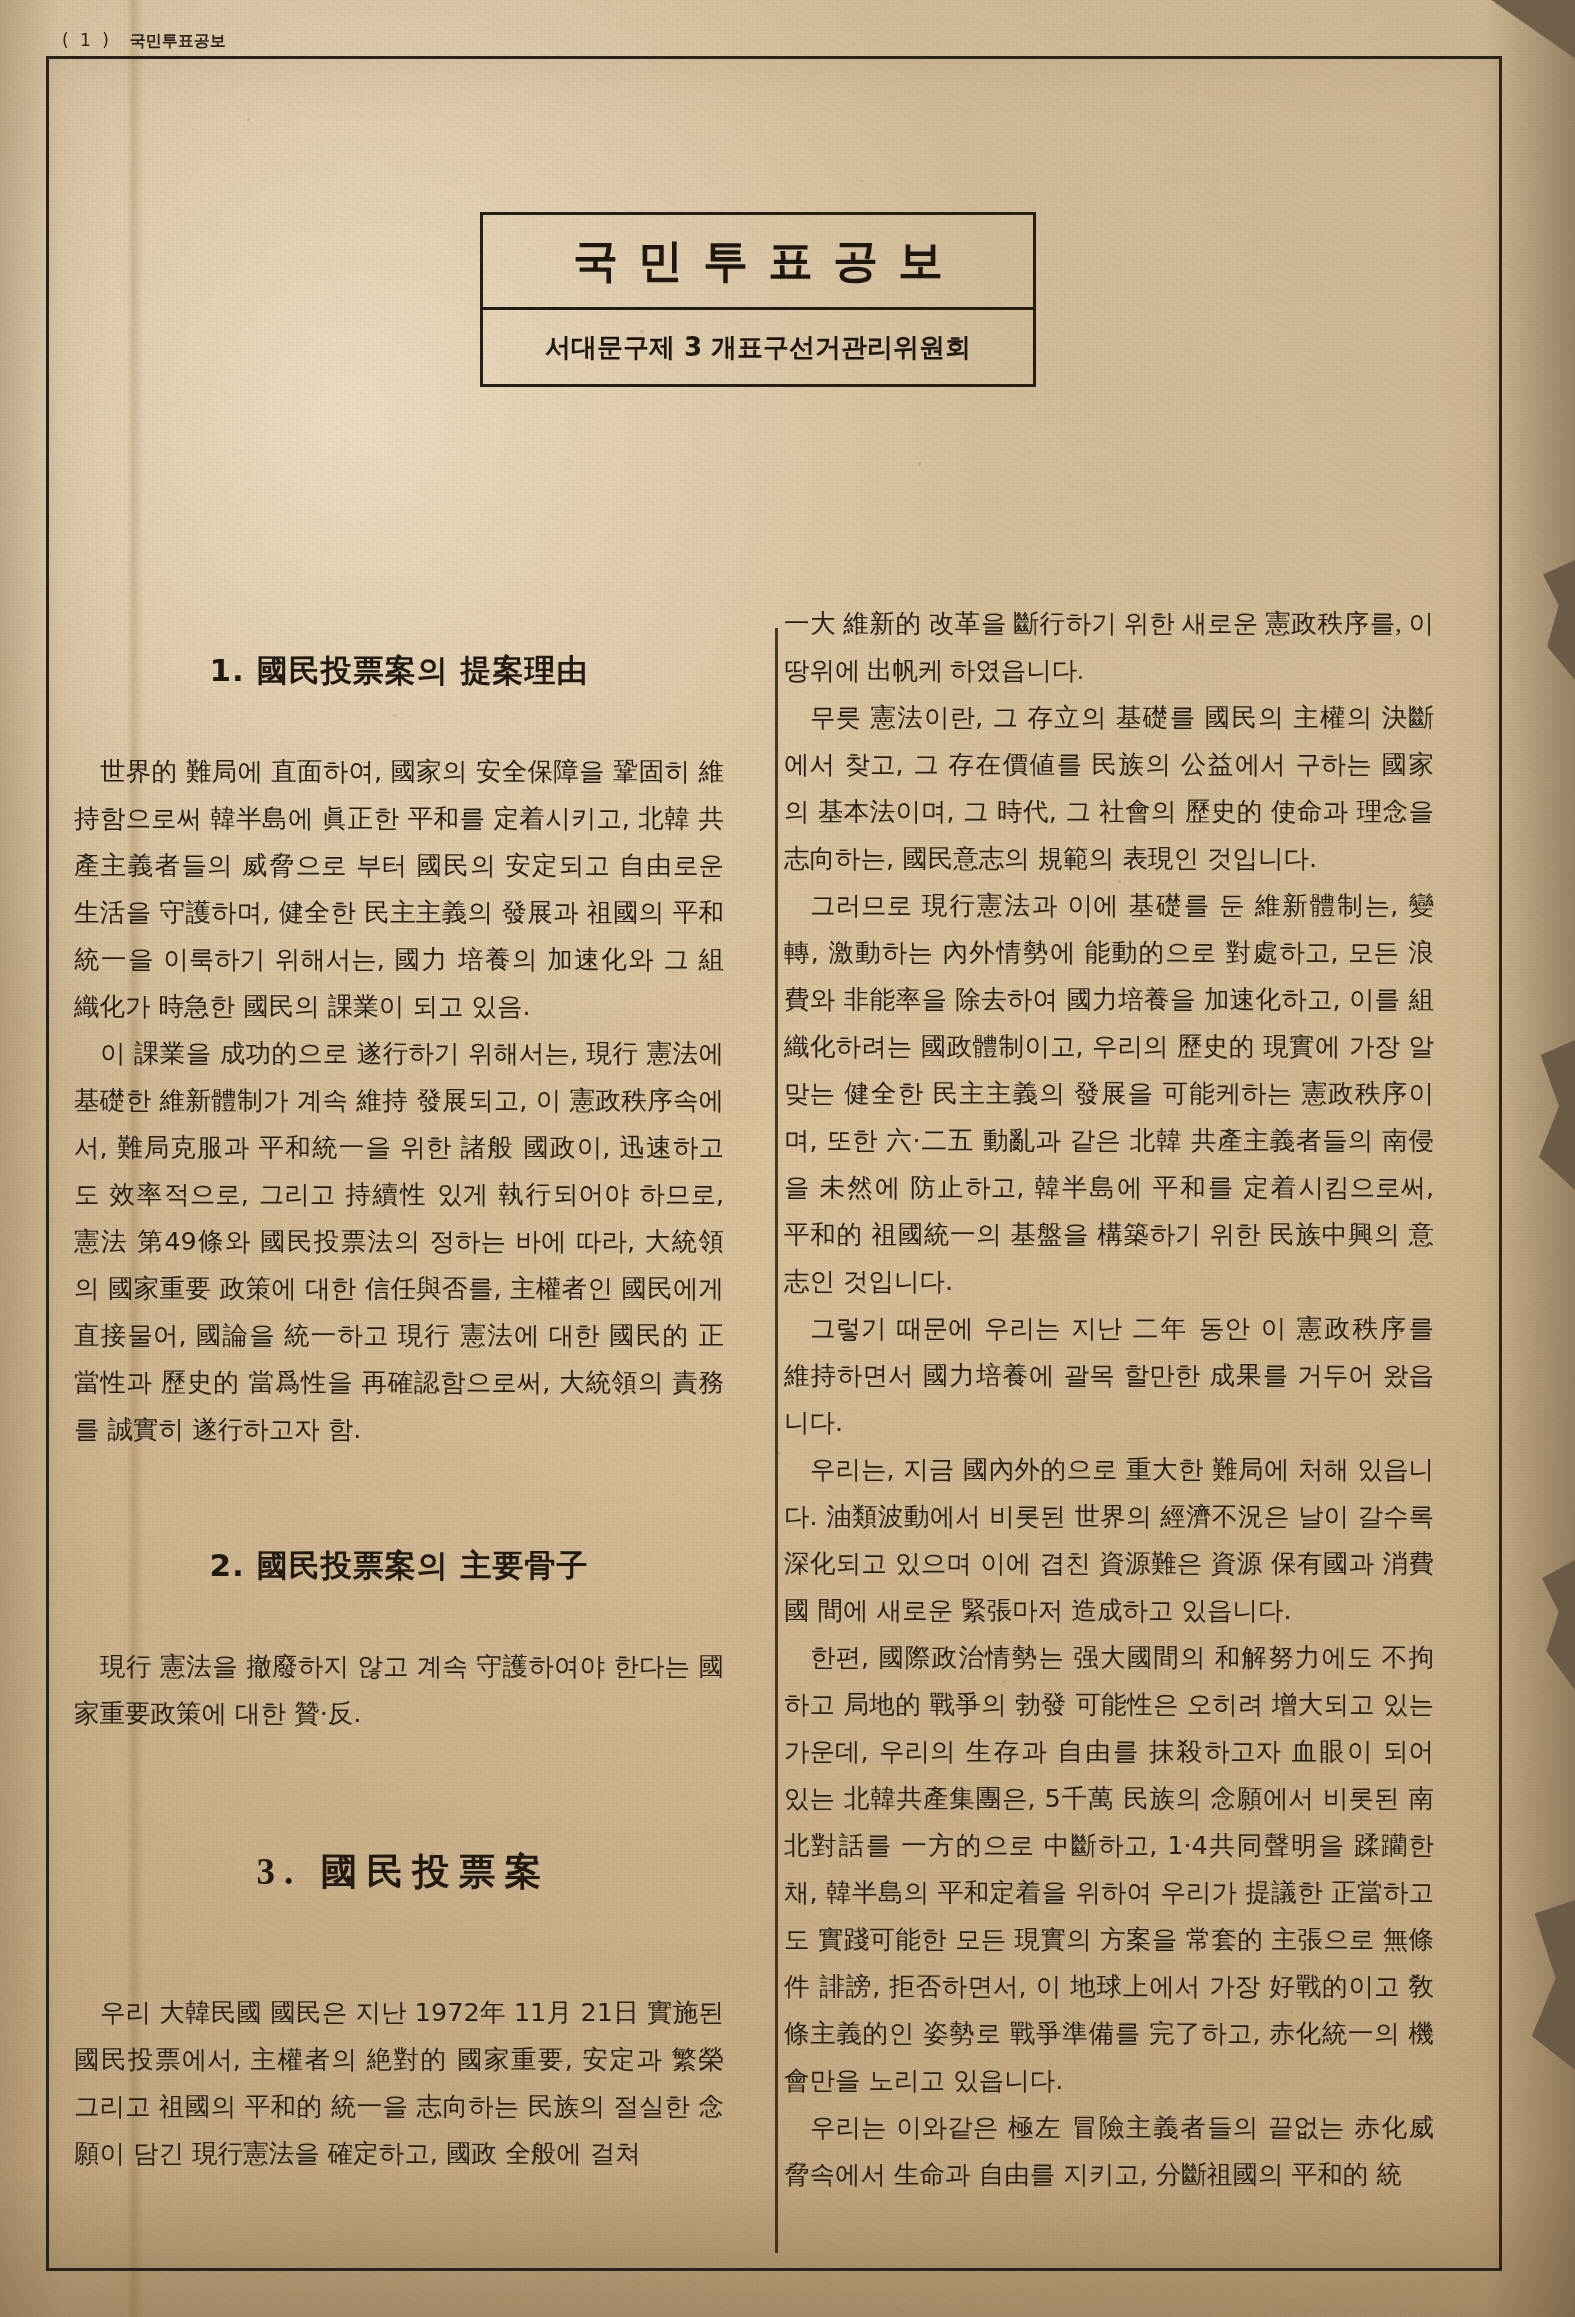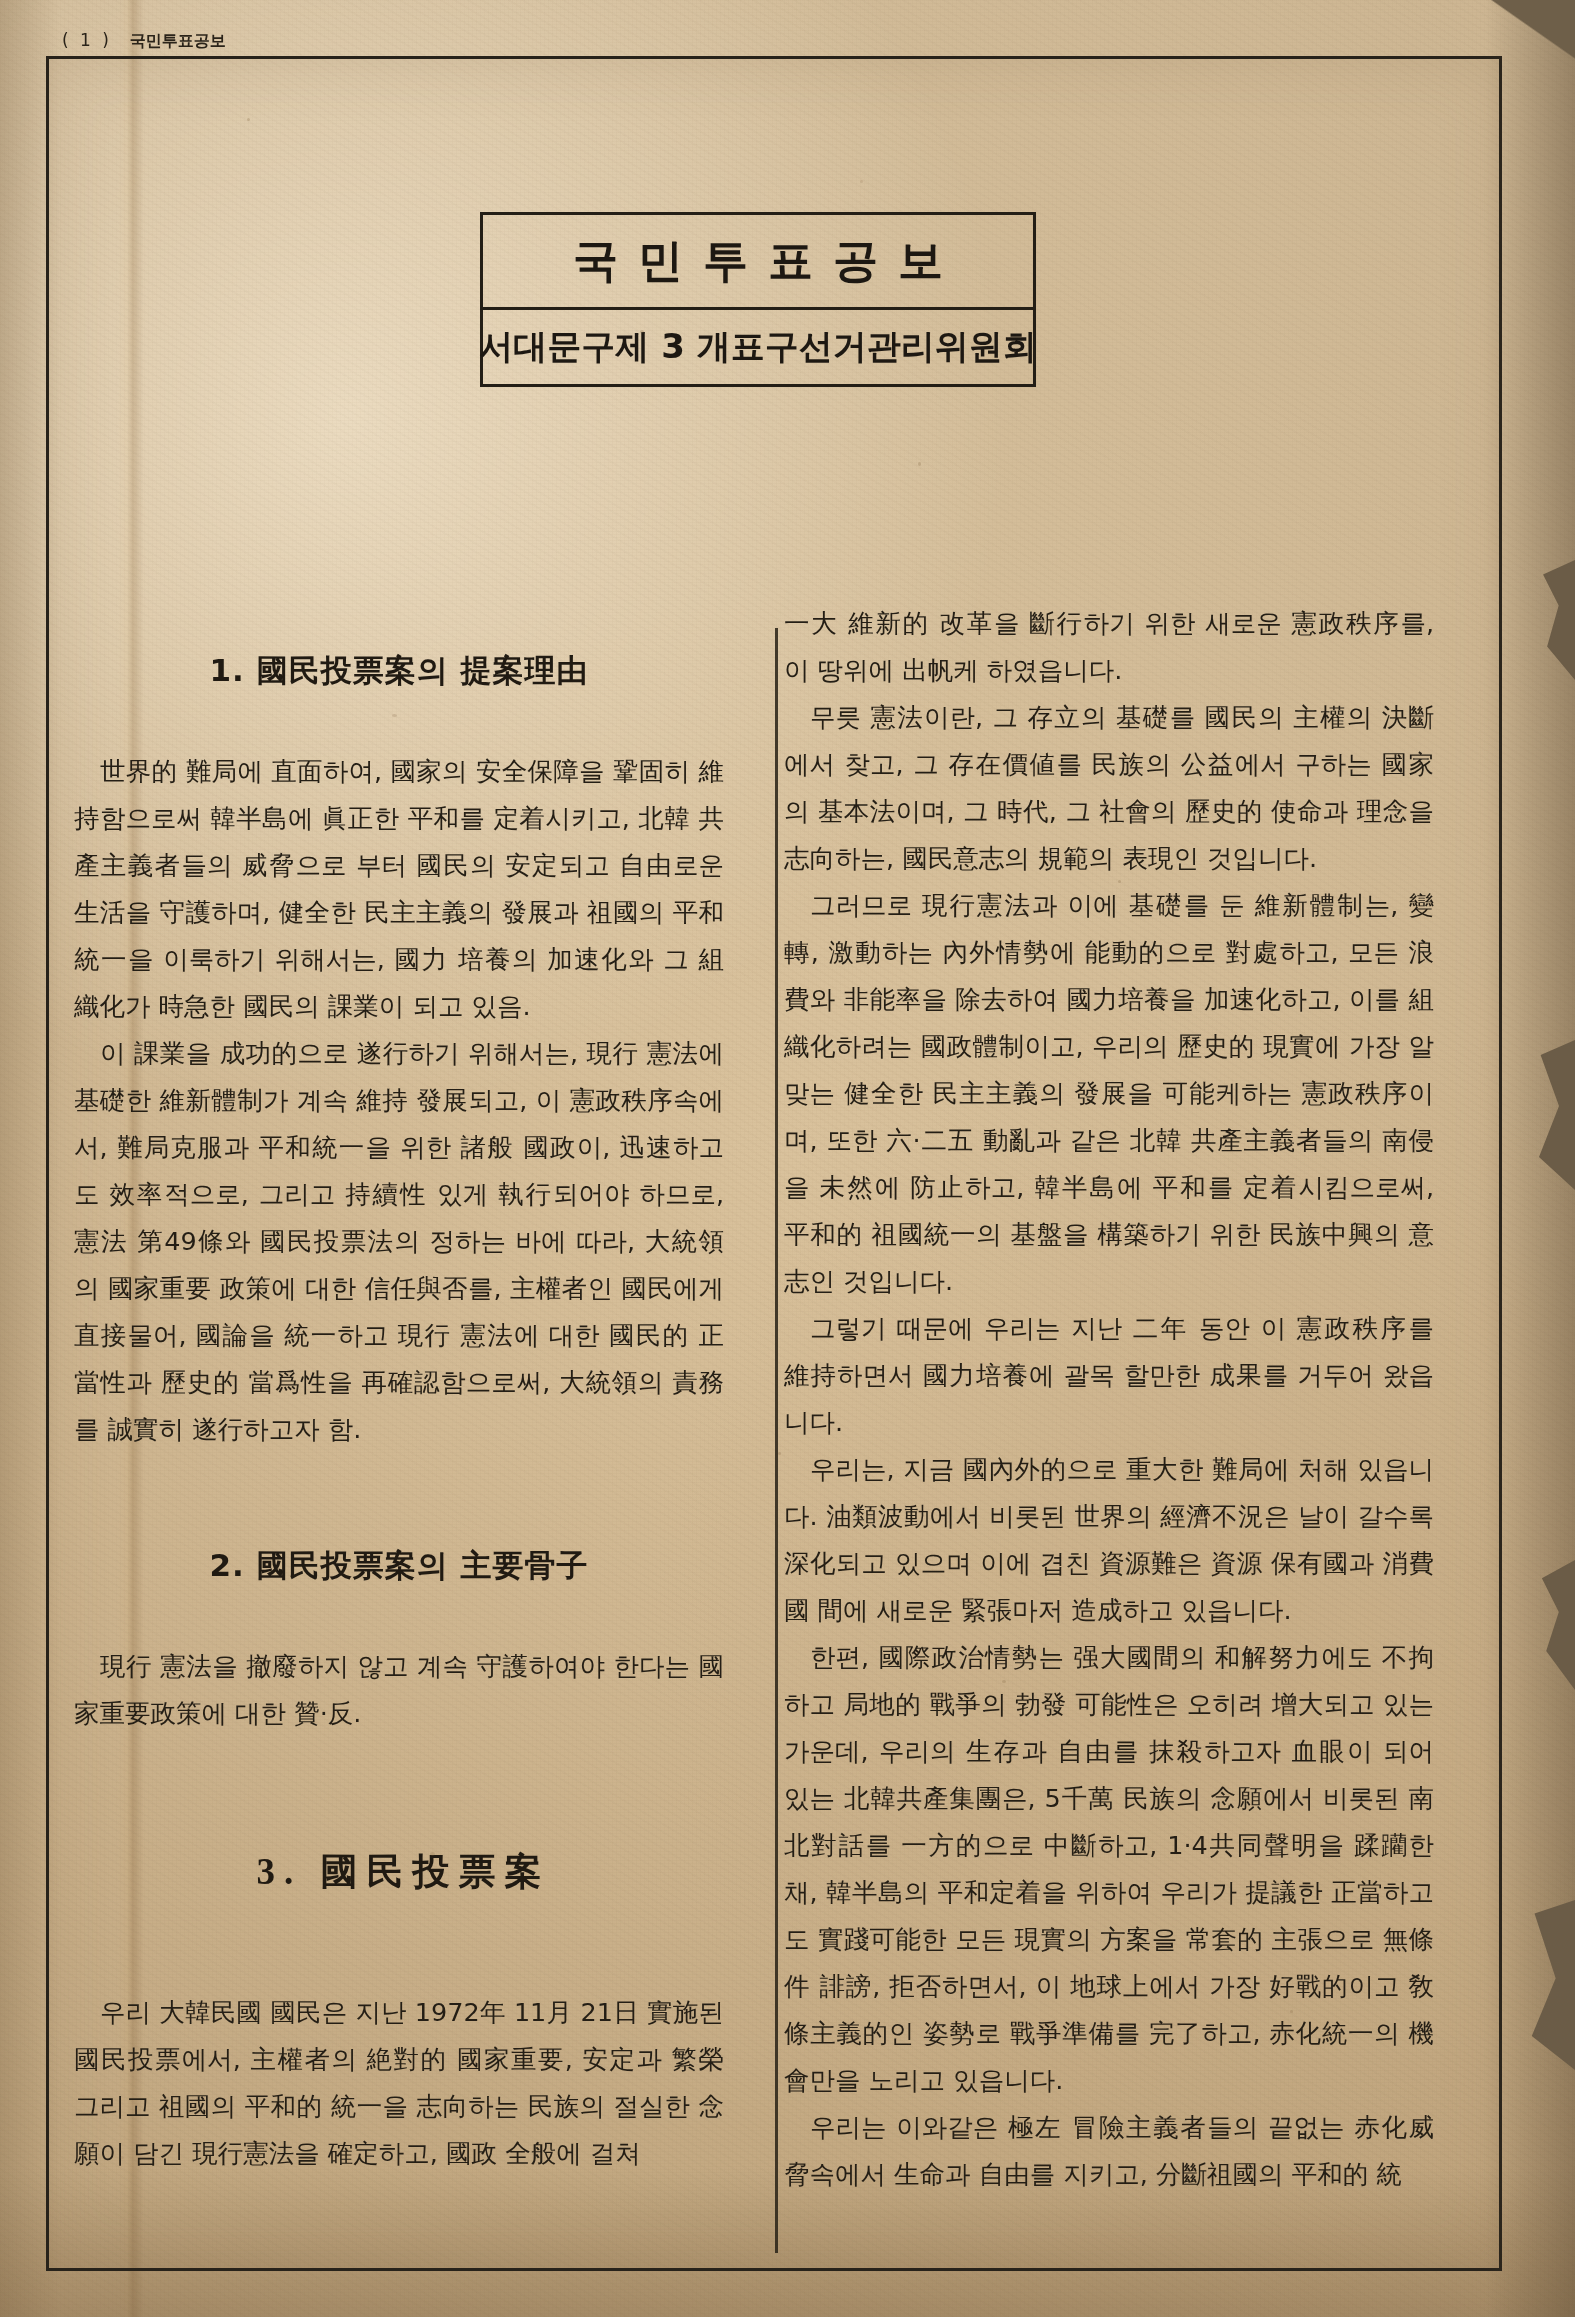--- a/index.html
+++ b/index.html
@@ -129,21 +129,21 @@
     color: #1d1812;
     border-bottom: 3px solid #231e16;
   }
   #masthead .mast-sub {
     height: 74px;
     display: flex;
     align-items: center;
     justify-content: center;
     font-family: "DejaVu Sans", "Liberation Sans", sans-serif;
     font-weight: 700;
-    font-size: 34px;
+    font-size: 26px;
     letter-spacing: 0px;
     color: #1d1812;
     white-space: nowrap;
   }
 
   
   #columns {
     position: absolute;
     left: 62px;
     top: 600px;
@@ -185,21 +185,21 @@
     font-family: "DejaVu Sans", "Liberation Sans", sans-serif;
     font-size: 25.5px;
     line-height: 47px;
     color: #241e15;
     text-align: justify;
     text-justify: inter-character;
     word-break: break-all;
     margin: 0;
     text-indent: 26px;
   }
-  .para.no-indent { text-indent: 0; }
+  .para.no-indent { text-indent: 0; font-family: Liberation Serif, serif; }
   .spacer-md { height: 56px; }
   .spacer-lg { height: 92px; }
   .spacer-xl { height: 110px; }
 
   
   .tear {
     position: absolute;
     right: 0;
     background: #6b5c47;
     pointer-events: none;

